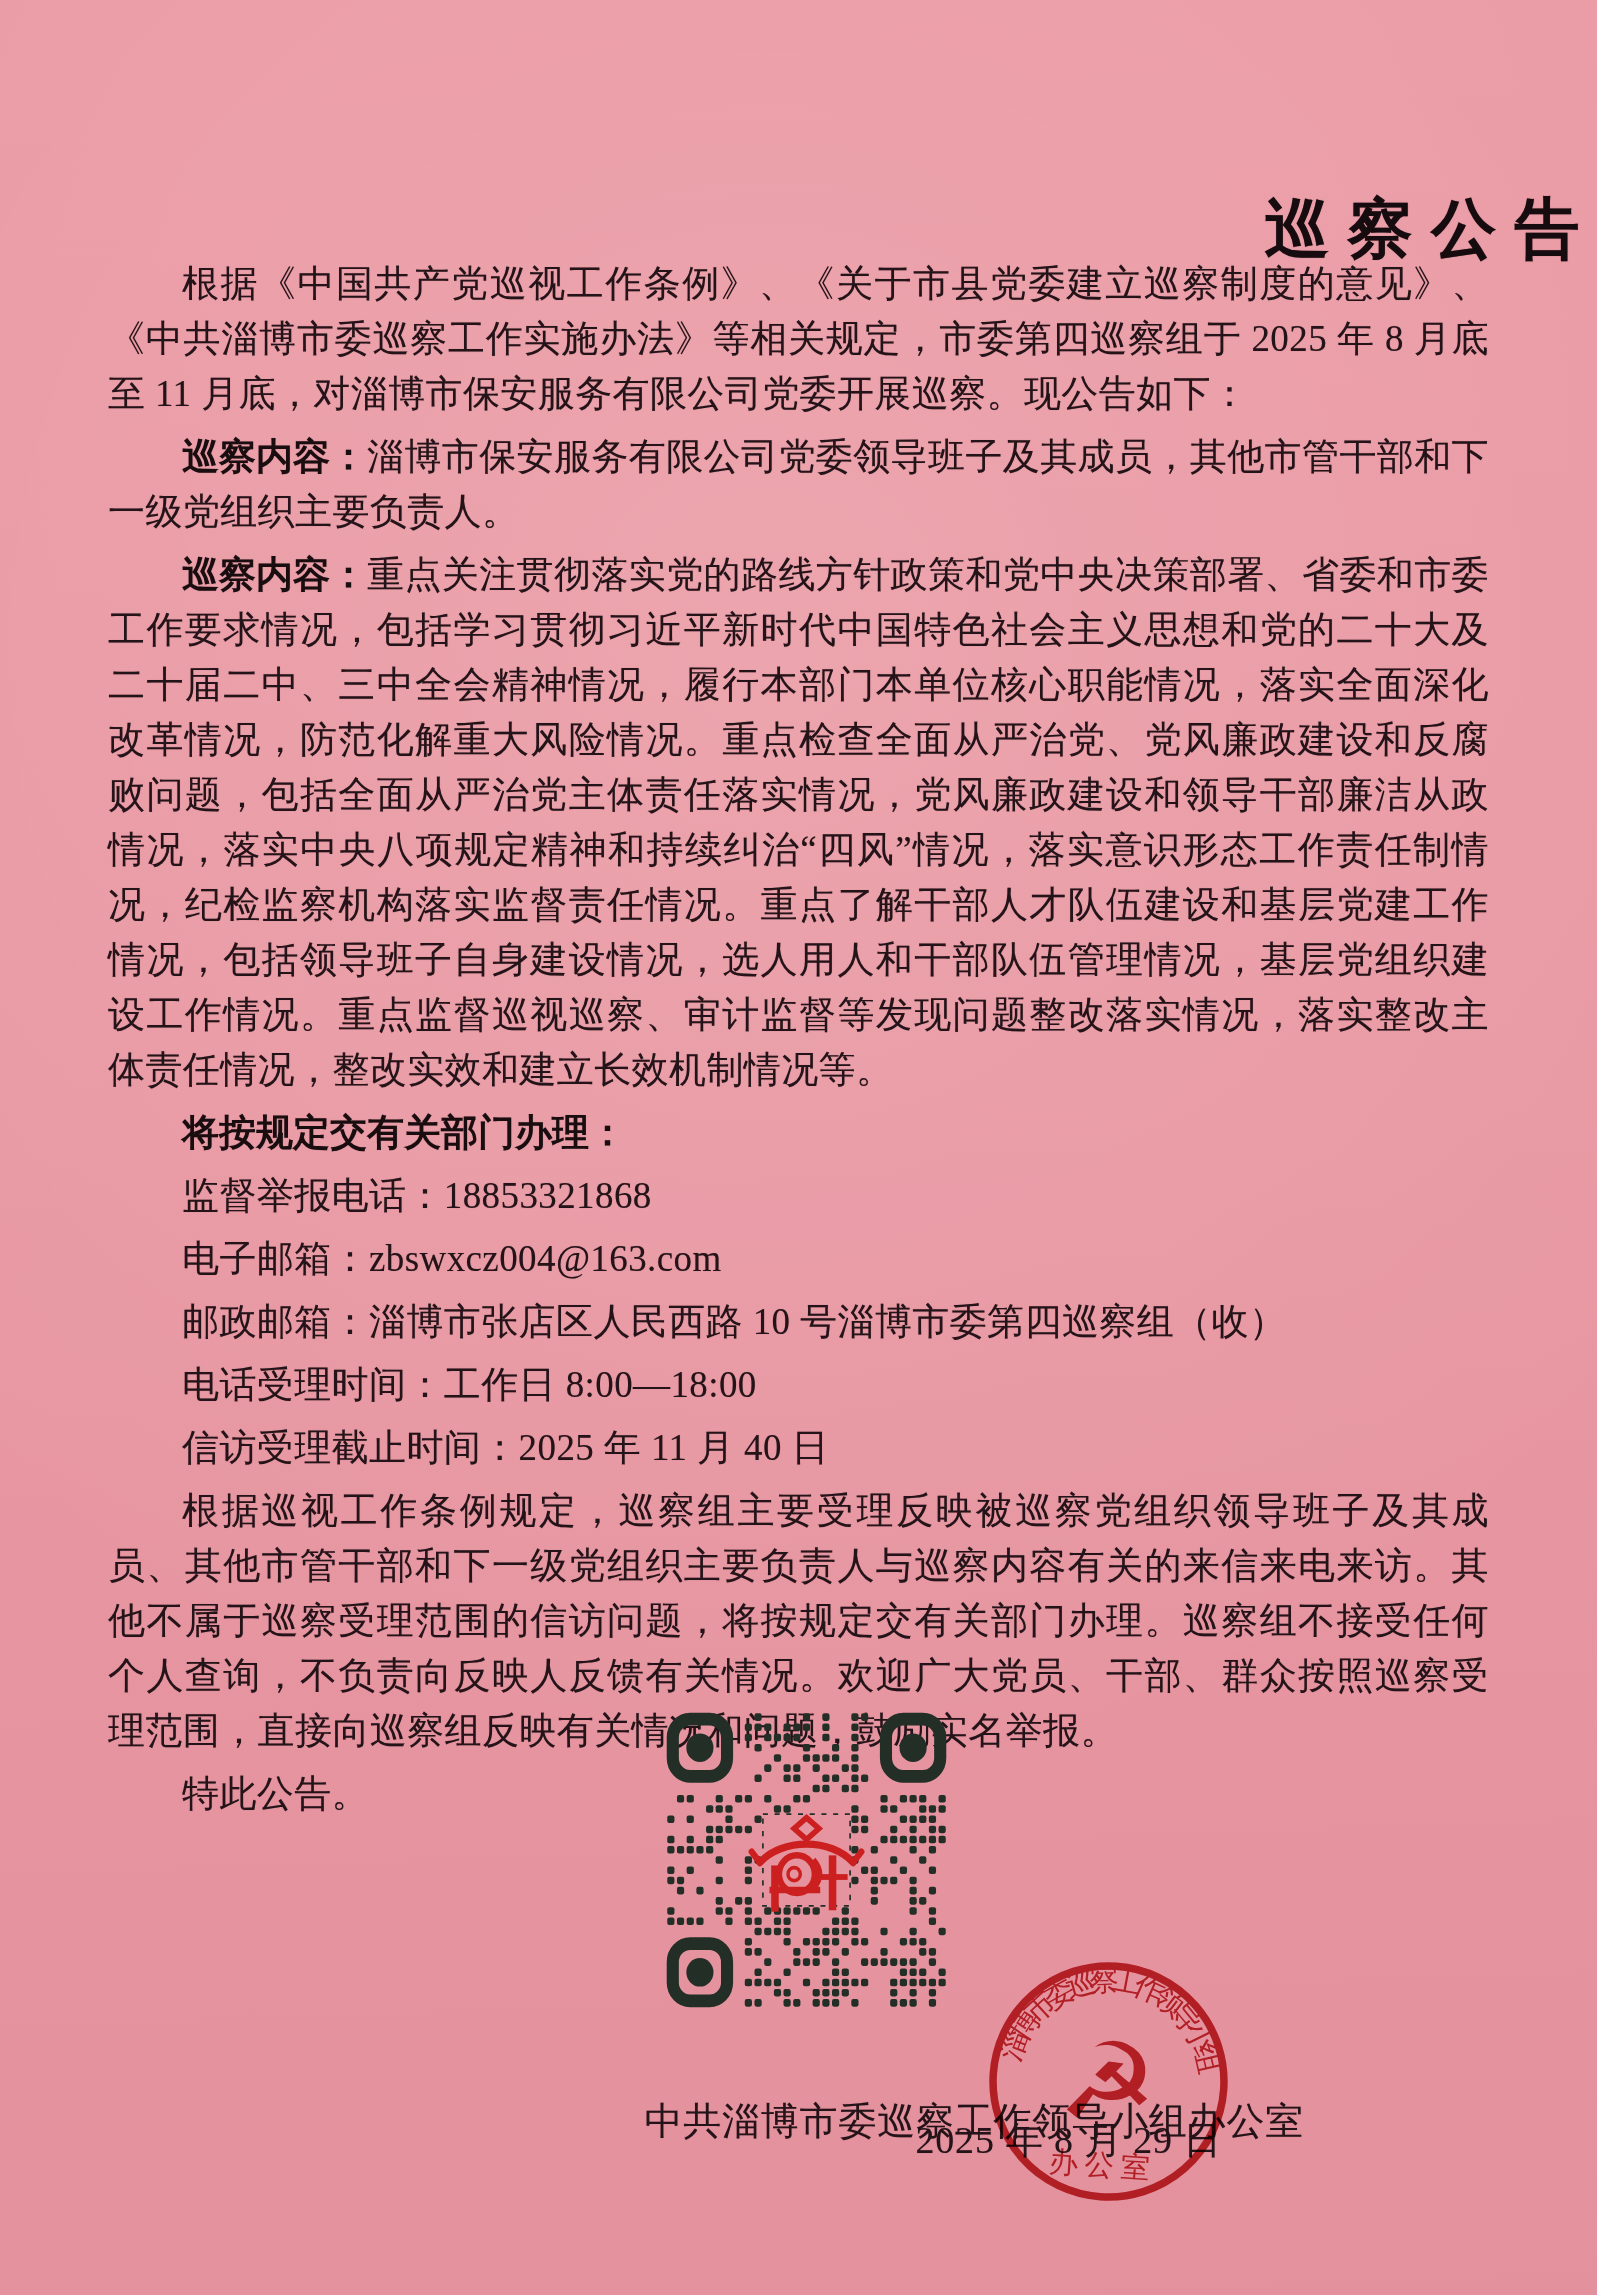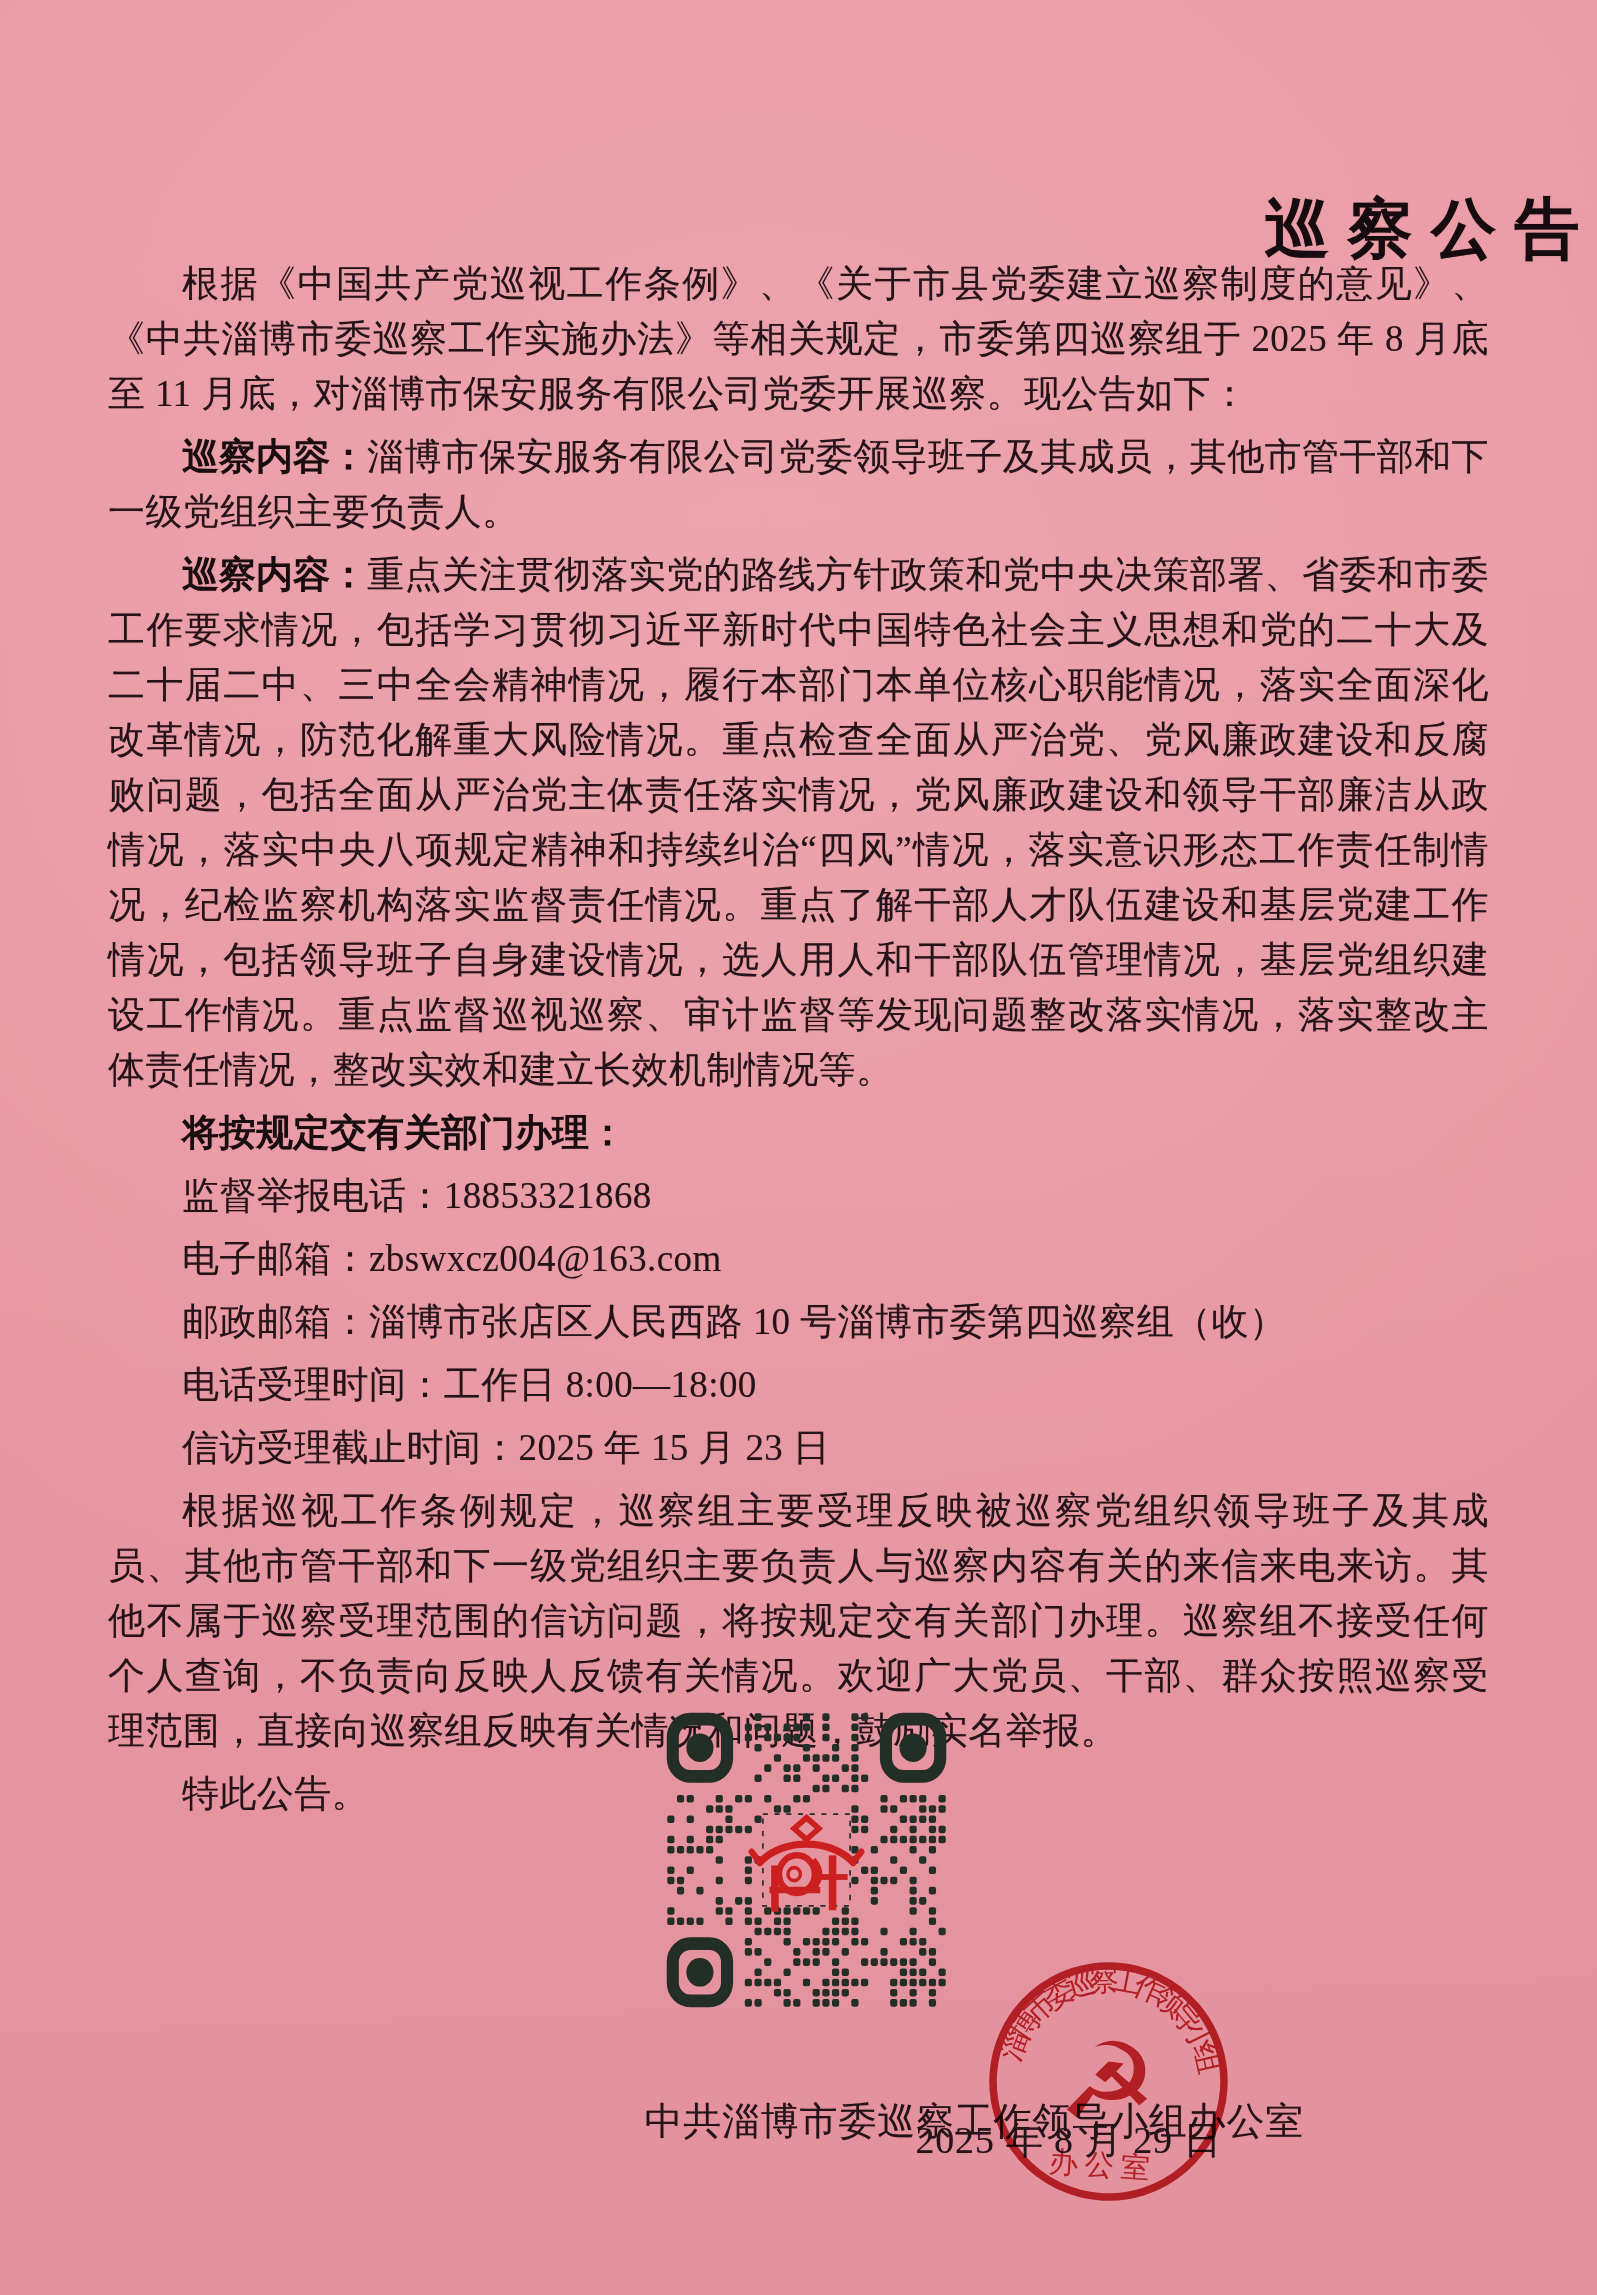--- a/index.html
+++ b/index.html
@@ -66,21 +66,21 @@
 
   <div class="body-text">
     <p><span>根据《中国共产党巡视工作条例》、《关于市县党委建立巡察制度的意见》、《中共淄博市委巡察工作实施办法》等相关规定，市委第四巡察组于 2025 年 8 月底至 11 月底，对淄博市保安服务有限公司党委开展巡察。现公告如下：</span></p>
     <p><span class="lead">巡察内容：</span><span>淄博市保安服务有限公司党委领导班子及其成员，其他市管干部和下一级党组织主要负责人。</span></p>
     <p><span class="lead">巡察内容：</span><span>重点关注贯彻落实党的路线方针政策和党中央决策部署、省委和市委工作要求情况，包括学习贯彻习近平新时代中国特色社会主义思想和党的二十大及二十届二中、三中全会精神情况，履行本部门本单位核心职能情况，落实全面深化改革情况，防范化解重大风险情况。重点检查全面从严治党、党风廉政建设和反腐败问题，包括全面从严治党主体责任落实情况，党风廉政建设和领导干部廉洁从政情况，落实中央八项规定精神和持续纠治“四风”情况，落实意识形态工作责任制情况，纪检监察机构落实监督责任情况。重点了解干部人才队伍建设和基层党建工作情况，包括领导班子自身建设情况，选人用人和干部队伍管理情况，基层党组织建设工作情况。重点监督巡视巡察、审计监督等发现问题整改落实情况，落实整改主体责任情况，整改实效和建立长效机制情况等。</span></p>
     <p><span class="lead">将按规定交有关部门办理：</span></p>
     <p><span>监督举报电话：</span><span>18853321868</span></p>
     <p><span>电子邮箱：</span><span>zbswxcz004@163.com</span></p>
     <p><span>邮政邮箱：</span><span>淄博市张店区人民西路 10 号淄博市委第四巡察组（收）</span></p>
     <p><span>电话受理时间：</span><span>工作日 8:00—18:00</span></p>
-    <p><span>信访受理截止时间：</span><span>2025 年 15 月 23 日</span></p>
+    <p><span>信访受理截止时间：</span><span>2025 年 11 月 40 日</span></p>
     <p><span>根据巡视工作条例规定，巡察组主要受理反映被巡察党组织领导班子及其成员、其他市管干部和下一级党组织主要负责人与巡察内容有关的来信来电来访。其他不属于巡察受理范围的信访问题，将按规定交有关部门办理。巡察组不接受任何个人查询，不负责向反映人反馈有关情况。欢迎广大党员、干部、群众按照巡察受理范围，直接向巡察组反映有关情况和问题，鼓励实名举报。</span></p>
     <p><span>特此公告。</span></p>
   </div>
 
   <div class="qr-wrap">
     <svg id="qr-svg" viewBox="0 0 336 336" preserveAspectRatio="none">
         <rect x="105.8" y="1.5" width="8.6" height="8.6" rx="2.4" fill="#232e27"></rect>
         <rect x="163.7" y="1.5" width="8.6" height="8.6" rx="2.4" fill="#232e27"></rect>
         <rect x="186.9" y="1.5" width="8.6" height="8.6" rx="2.4" fill="#232e27"></rect>
         <rect x="221.6" y="1.5" width="8.6" height="8.6" rx="2.4" fill="#232e27"></rect>

